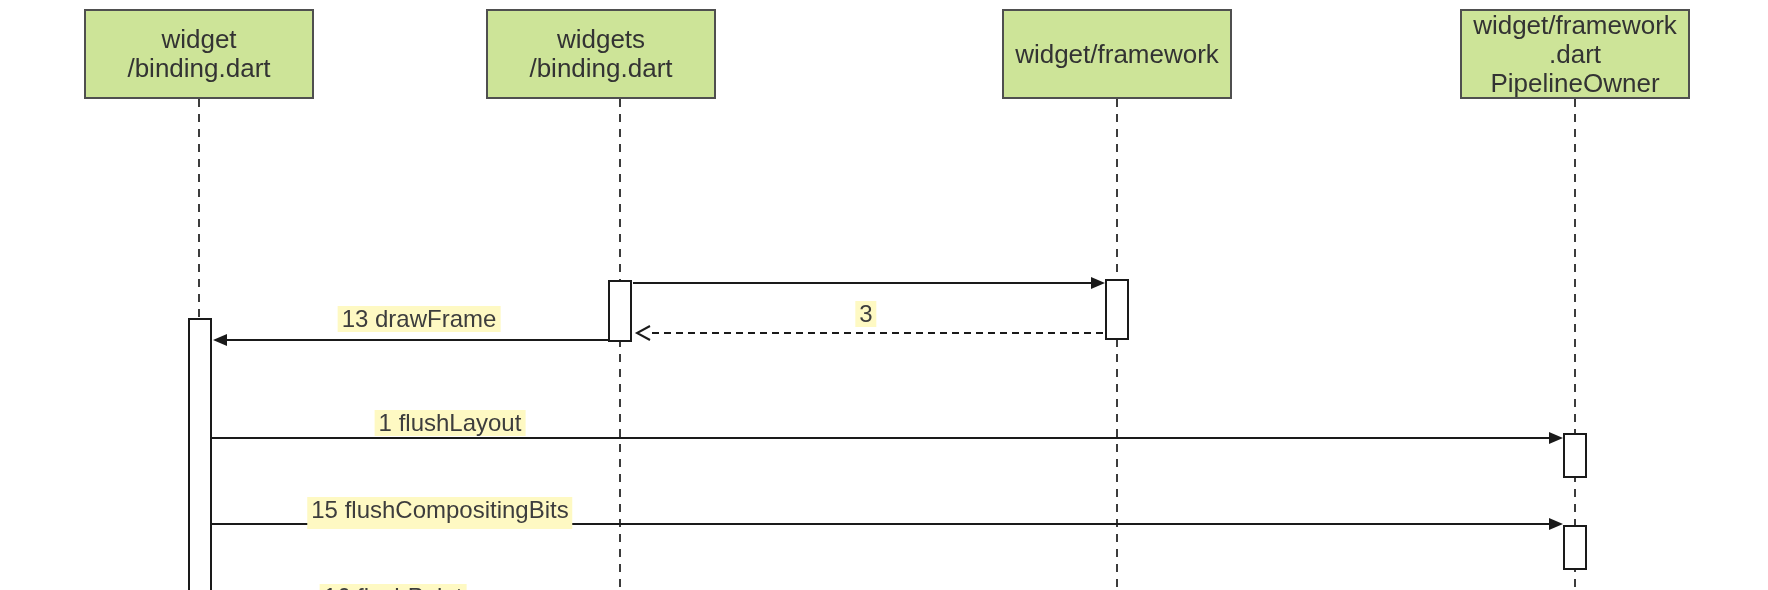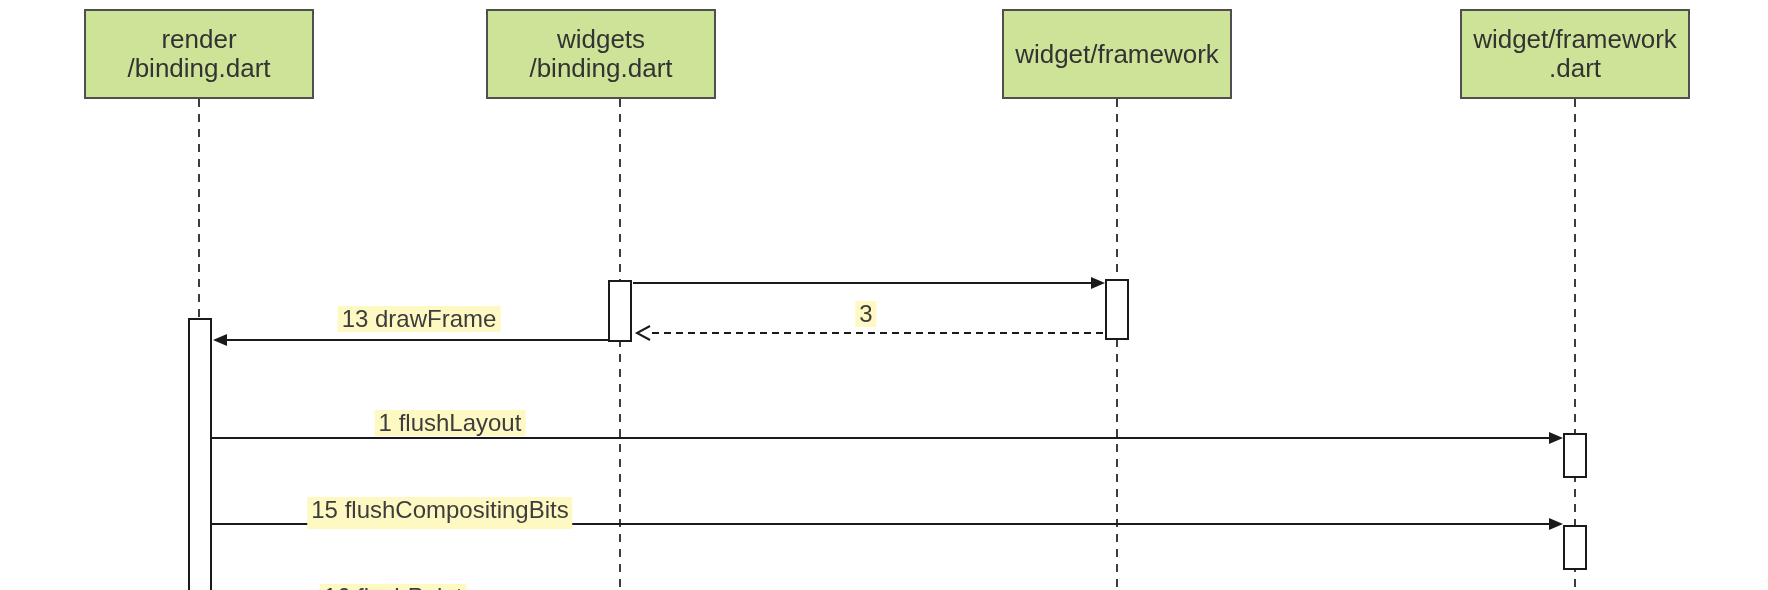--- a/index.html
+++ b/index.html
@@ -61,33 +61,34 @@
 <body>
 
 <div class="canvas">
 
   <div class="lifeline" style="left:198px"></div>
   <div class="lifeline" style="left:619px"></div>
   <div class="lifeline" style="left:1116px"></div>
   <div class="lifeline" style="left:1574px"></div>
 
   <div class="actor" style="left:84px">
-    <span>render</span>
+    <span>widget</span>
     <span>/binding.dart</span>
   </div>
   <div class="actor" style="left:486px">
     <span>widgets</span>
     <span>/binding.dart</span>
   </div>
   <div class="actor" style="left:1002px">
     <span>widget/framework</span>
   </div>
   <div class="actor" style="left:1460px">
     <span>widget/framework</span>
     <span>.dart</span>
+    <span>PipelineOwner</span>
   </div>
 
   <div class="activation" style="left:188px;top:318px;height:280px"></div>
   <div class="activation" style="left:608px;top:280px;height:62px"></div>
   <div class="activation" style="left:1105px;top:279px;height:61px"></div>
   <div class="activation" style="left:1563px;top:433px;height:45px"></div>
   <div class="activation" style="left:1563px;top:525px;height:45px"></div>
 
   <div class="msg-line" style="left:633px;top:282px;width:458px"></div>
   <div class="head-right" style="left:1091px;top:277px"></div>

